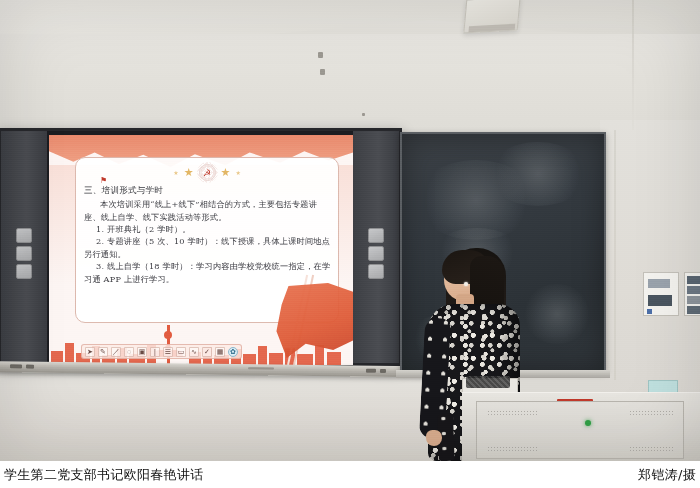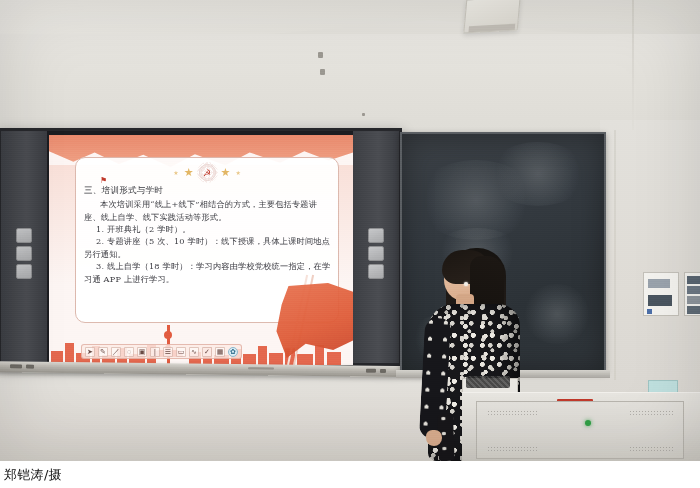--- a/index.html
+++ b/index.html
@@ -532,14 +532,15 @@
       <div class="perf" style="left:152px; top:44px; width:46px;"></div>
       <div class="podium-led"></div>
     </div>
   </div>
 
   <div class="grain"></div>
   <div class="vignette"></div>
 </div>
 
 <div class="caption">
+  <span>学生第二党支部书记欧阳春艳讲话</span>
   <span>郑铠涛/摄</span>
 </div>
 
 </body></html>

